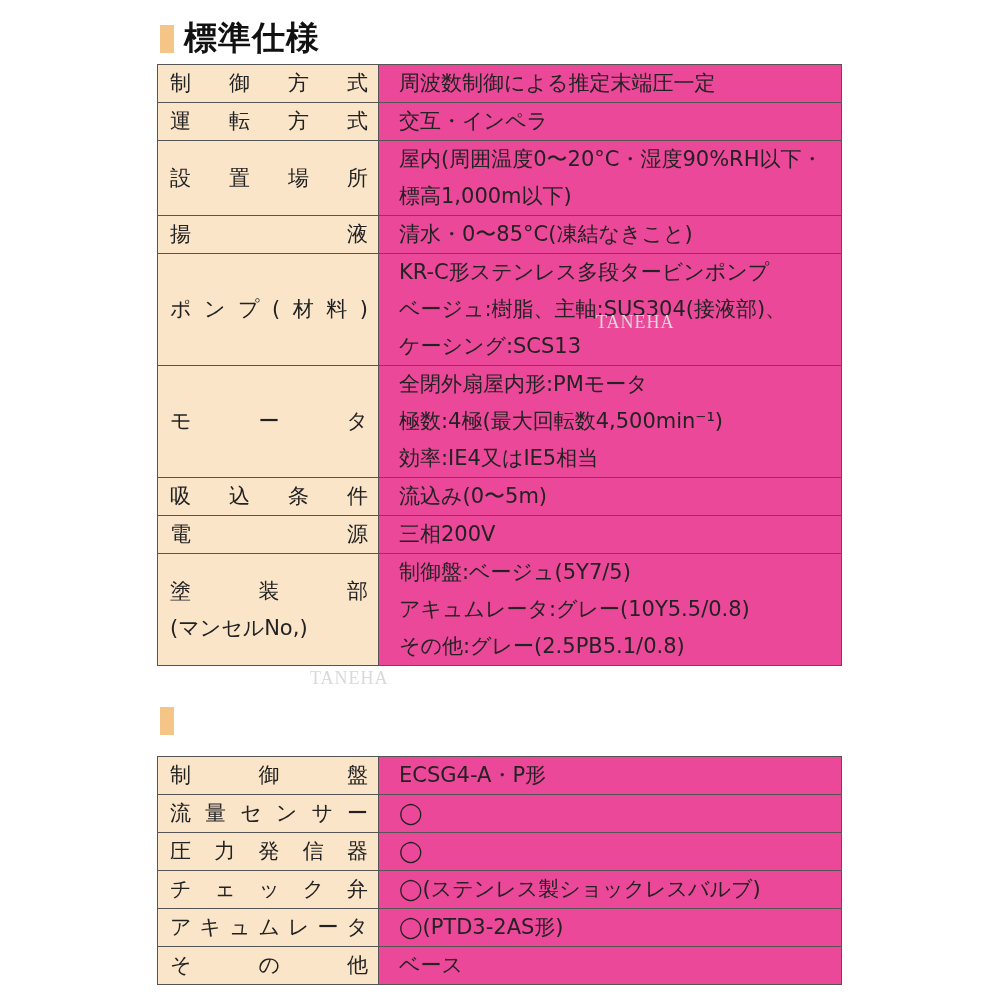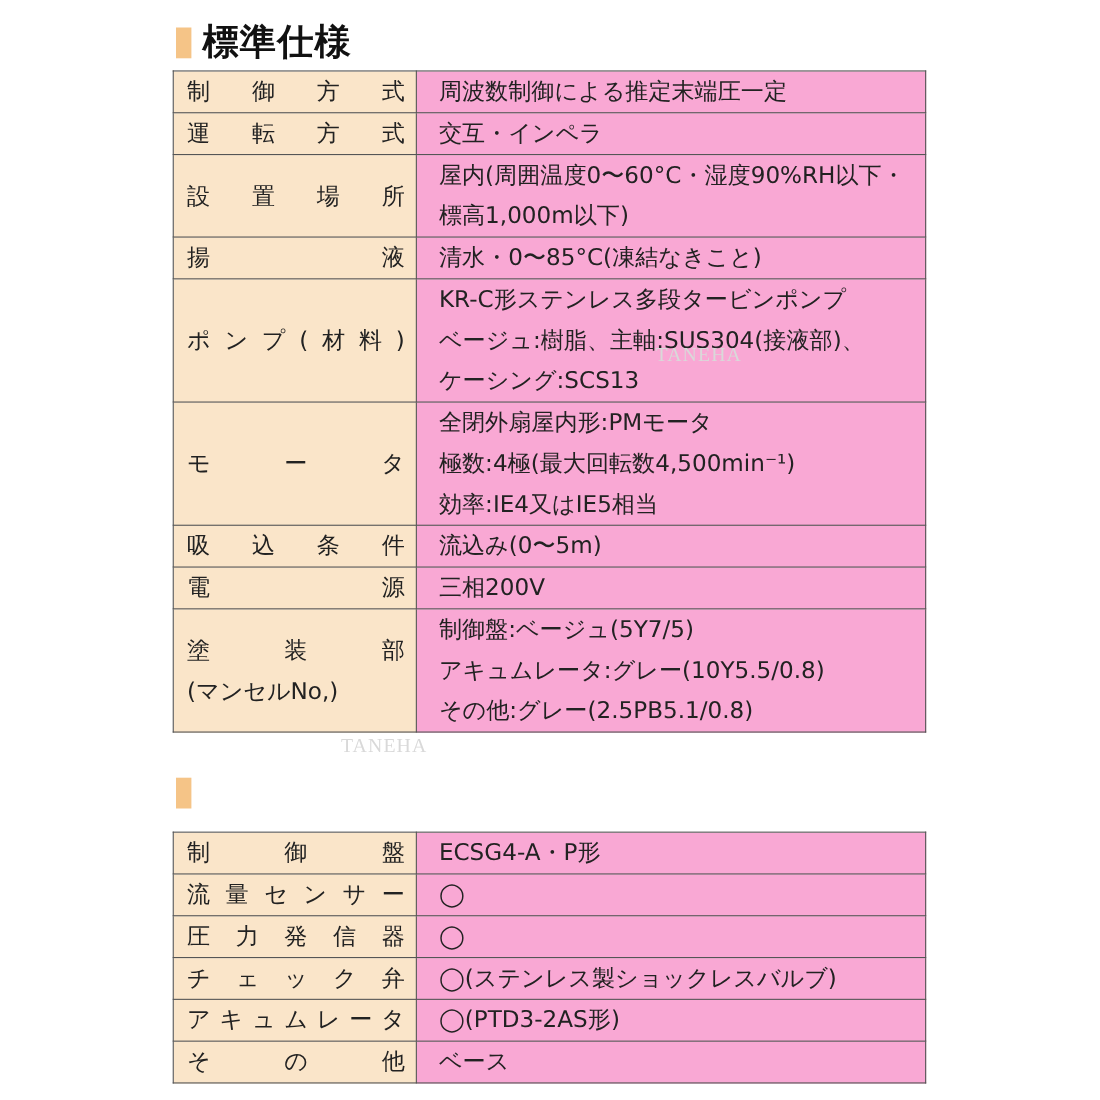--- a/index.html
+++ b/index.html
@@ -4,21 +4,21 @@
 <style>
   html, body { margin:0; padding:0; background:#ffffff; }
   body { width:1000px; height:1000px; position:relative; overflow:hidden;
          font-family:"DejaVu Sans","Liberation Sans",sans-serif; color:#222; }
   .heading { position:absolute; left:160px; display:flex; align-items:center; }
   .heading .bar { width:14px; height:28px; background:#f5c487; margin-right:10px; }
   .heading .title { font-size:33px; font-weight:bold; letter-spacing:1px; color:#111; }
   table.spec { position:absolute; left:157px; width:685px; border-collapse:collapse; }
   table.spec td { border:1.5px solid #555; font-size:21px; padding:0 10px; line-height:37px; height:37px; }
   table.spec td.label { width:198px; background:#fae5c9; padding:0 10px 0 12px; }
-  table.spec td.value { background:#f9a8d4; padding-left:20px; }
+  table.spec td.value { background:#ec4899; padding-left:20px; }
   .label-inner { display:flex; justify-content:space-between; }
   .label-multi { display:flex; flex-direction:column; }
   .value-line { display:block; line-height:37px; }
   .watermark { position:absolute; color:#d9d9d9; font-size:18px; letter-spacing:1px;font-family:Liberation Serif, serif; }
 </style>
 </head>
 <body>
 
 <div class="heading" style="top:16px;">
   <span class="bar"></span>
@@ -56,21 +56,21 @@
       <tr>
         <td class="label">
           <div class="label-inner">
             <span>設</span>
             <span>置</span>
             <span>場</span>
             <span>所</span>
           </div>
         </td>
         <td class="value">
-          <span class="value-line">屋内(周囲温度0〜60°C・湿度90%RH以下・</span>
+          <span class="value-line">屋内(周囲温度0〜20°C・湿度90%RH以下・</span>
           <span class="value-line">標高1,000m以下)</span>
         </td>
       </tr>
       <tr>
         <td class="label">
           <div class="label-inner">
             <span>揚</span>
             <span>液</span>
           </div>
         </td>

